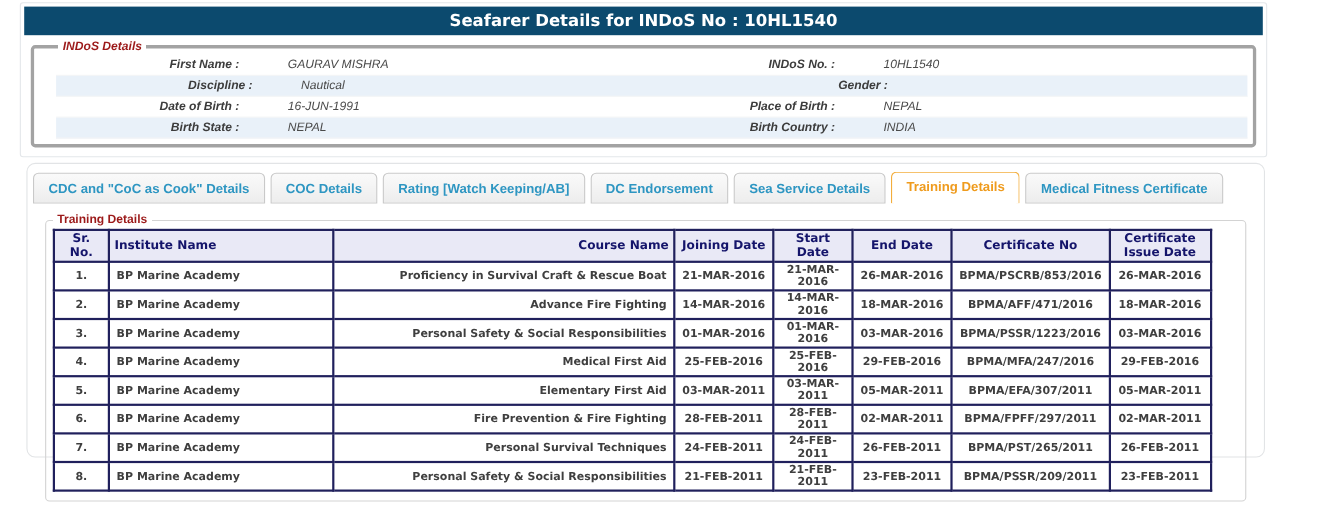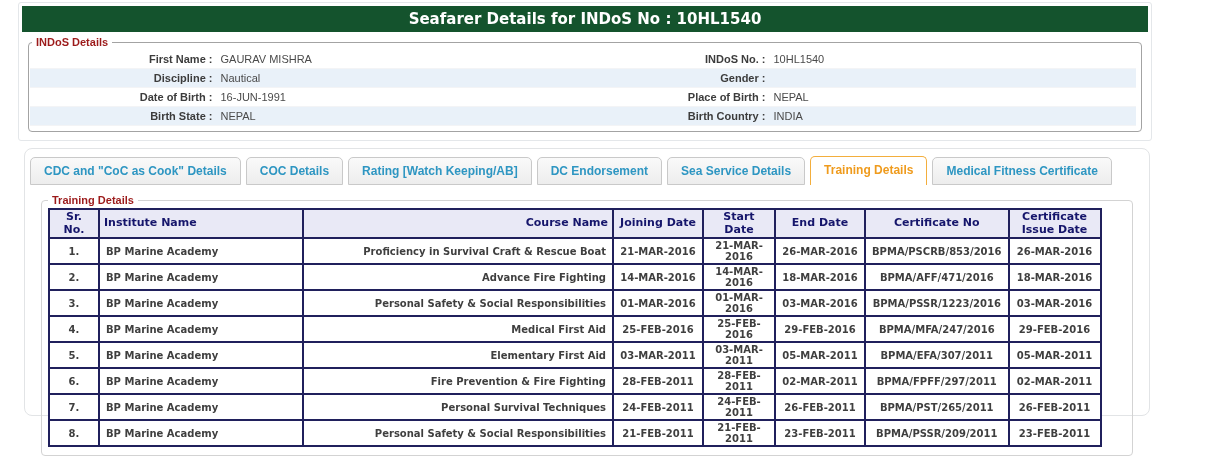--- a/index.html
+++ b/index.html
@@ -15,32 +15,33 @@
   .top-panel {
     position: absolute; left: 18px; top: 2px;
     width: 1134px;
     border: 1px solid #e4e7ea;
     border-radius: 3px;
     padding: 3px 3px 8px 3px;
     background: #ffffff;
   }
   .title-bar {
     height: 26px; line-height: 26px;
-    background: #14532d;
+    background: #0c4a6e;
     color: #ffffff;
     text-align: center;
     font-family: "DejaVu Sans", sans-serif;
     font-weight: bold;
     font-size: 15px;
   }
   fieldset.indos {
     margin: 4px 6px 0 6px;
-    border: 1px solid #a3a3a3;
+    border: 3px solid #a3a3a3;
     border-radius: 4px;
-    padding: 2px 5px 5px 1px;
+    padding: 2px 5px 5px 20px;
+    font-style: italic;
   }
   fieldset.indos legend {
     color: #9c1a1a;
     font-weight: bold;
     font-size: 11px;
     padding: 0 4px;
     margin-left: 2px;
   }
   .field-row {
     display: flex;
@@ -55,20 +56,21 @@
   .f-label {
     width: 16.5%;
     text-align: right;
     font-weight: bold;
     color: #3c3c3c;
   }
   .f-value {
     width: 33.5%;
     padding-left: 8px;
     color: #4a4a4a;
+    margin-left: 36px;
   }
 
   
   .tabs-widget {
     position: absolute; left: 24px; top: 148px;
     width: 1126px; height: 268px;
     border: 1px solid #e2e4e6;
     border-radius: 8px;
     background: #ffffff;
   }

